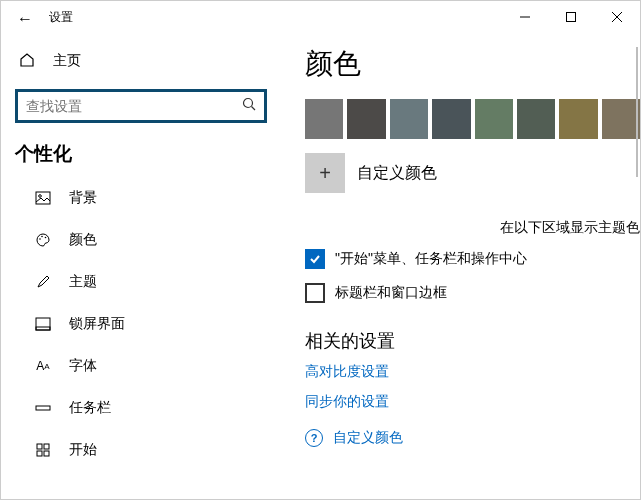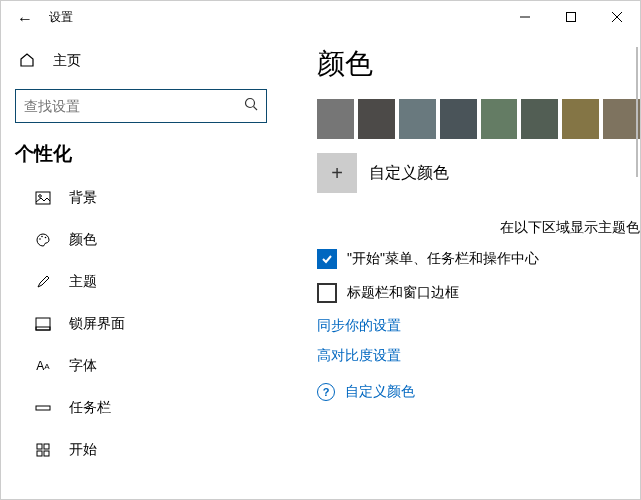--- a/index.html
+++ b/index.html
@@ -3,25 +3,25 @@
 <meta charset="utf-8">
 <style>
   * { box-sizing: border-box; margin: 0; padding: 0; font-family: "Microsoft YaHei", "Segoe UI", sans-serif; }
   body { width: 641px; height: 500px; background: #fff; overflow: hidden; position: relative; border: 1px solid #ccc;}
   .titlebar { height: 32px; display: flex; align-items: center; }
   .titlebar .back { width: 48px; text-align: center; font-size: 16px; }
   .titlebar .title { font-size: 12px; }
   .titlebar .spacer { flex: 1; }
   .win-ctrl { width: 46px; height: 32px; display: flex; align-items: center; justify-content: center; }
   .win-ctrl svg { width: 10px; height: 10px; }
-  .body { display: flex; height: calc(500px - 32px); gap: 12px; }
+  .body { display: flex; height: calc(500px - 32px); }
   .sidebar { width: 280px; padding: 8px 0 0 0; border-right: 0; }
   .home-row { display:flex; align-items:center; height:40px; padding-left:18px; gap:18px; font-size:14px; }
   .home-row .icon { width:16px; text-align:center; }
-  .searchbox { margin: 8px 14px 14px 14px; height: 34px; border:1px solid #0c4a6e; display:flex; align-items:center; padding: 0 8px 0 8px; }
+  .searchbox { margin: 8px 14px 14px 14px; height: 34px; border:3px solid #0c4a6e; display:flex; align-items:center; padding: 0 8px 0 8px; }
   .searchbox input { flex:1; border:none; outline:none; font-size:14px; color:#666; }
   .searchbox .sicon { color:#444; }
   .group-title { font-size:19px; font-weight:600; padding: 4px 14px 10px 14px; }
   .nav-item { display:flex; align-items:center; height:42px; padding-left:34px; gap:18px; font-size:14px; cursor:default;}
   .nav-item .icon { width:16px; height:16px; display:flex; align-items:center; justify-content:center;}
   .main { flex:1; padding: 12px 0 0 24px; overflow:hidden; }
   .main h1 { font-size:28px; font-weight:400; margin-bottom:16px; }
   .swatches { display:flex; gap:4px; margin-bottom:14px; }
   .swatch { width:40px; height:40px; }
   .custom-row { display:flex; align-items:center; gap:12px; margin-bottom:26px; }
@@ -165,22 +165,23 @@
             <path d="M3 7 L6 10 L11 4" fill="none" stroke="#fff" stroke-width="2"></path>
           </svg>
         </div>
       <span>"开始"菜单、任务栏和操作中心</span>
     </div>
     <div class="check-row">
       <div class="checkbox"></div>
       <span>标题栏和窗口边框</span>
     </div>
 
+    <div class="related-title">相关的设置</div>
+    <a class="link">高对比度设置</a>
     <a class="link">同步你的设置</a>
-    <a class="link">高对比度设置</a>
 
     <div class="help-row">
       <span class="hicon">?</span>
       <span>自定义颜色</span>
     </div>
   </div>
 </div>
 
 <div class="scrollthumb"></div>
 

